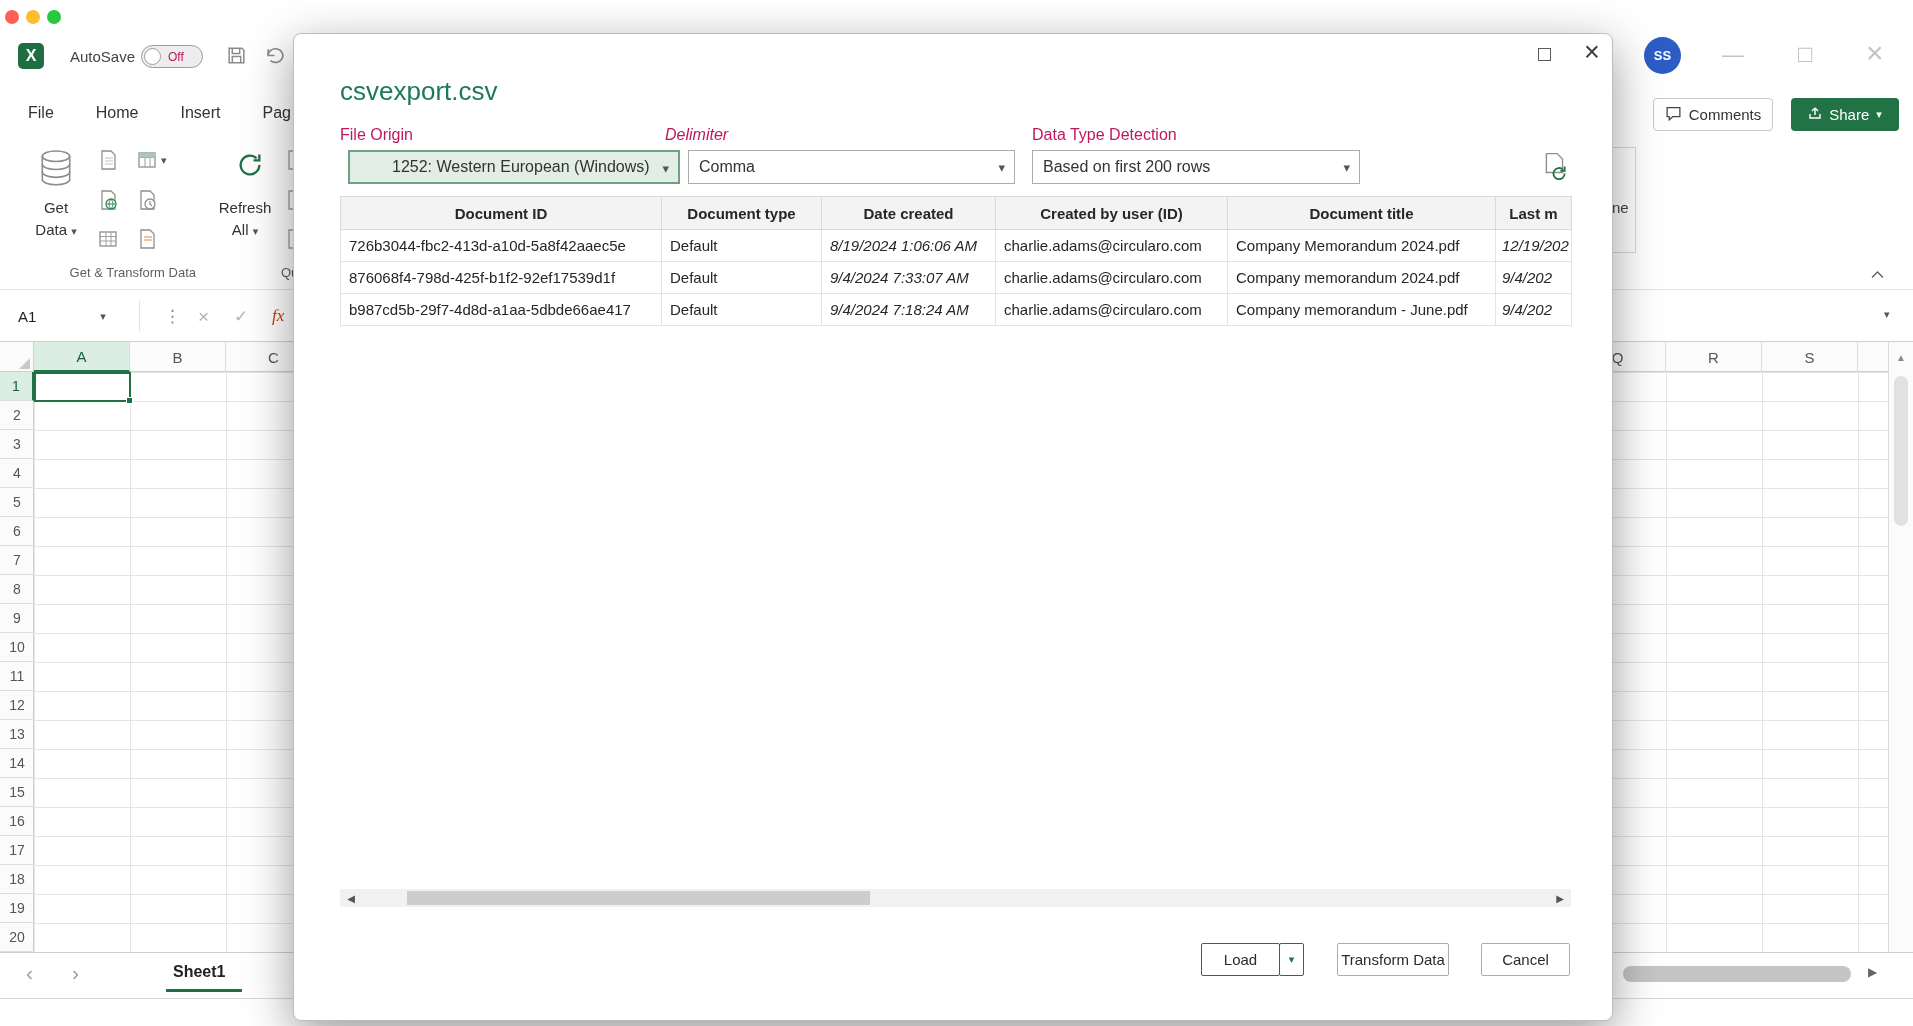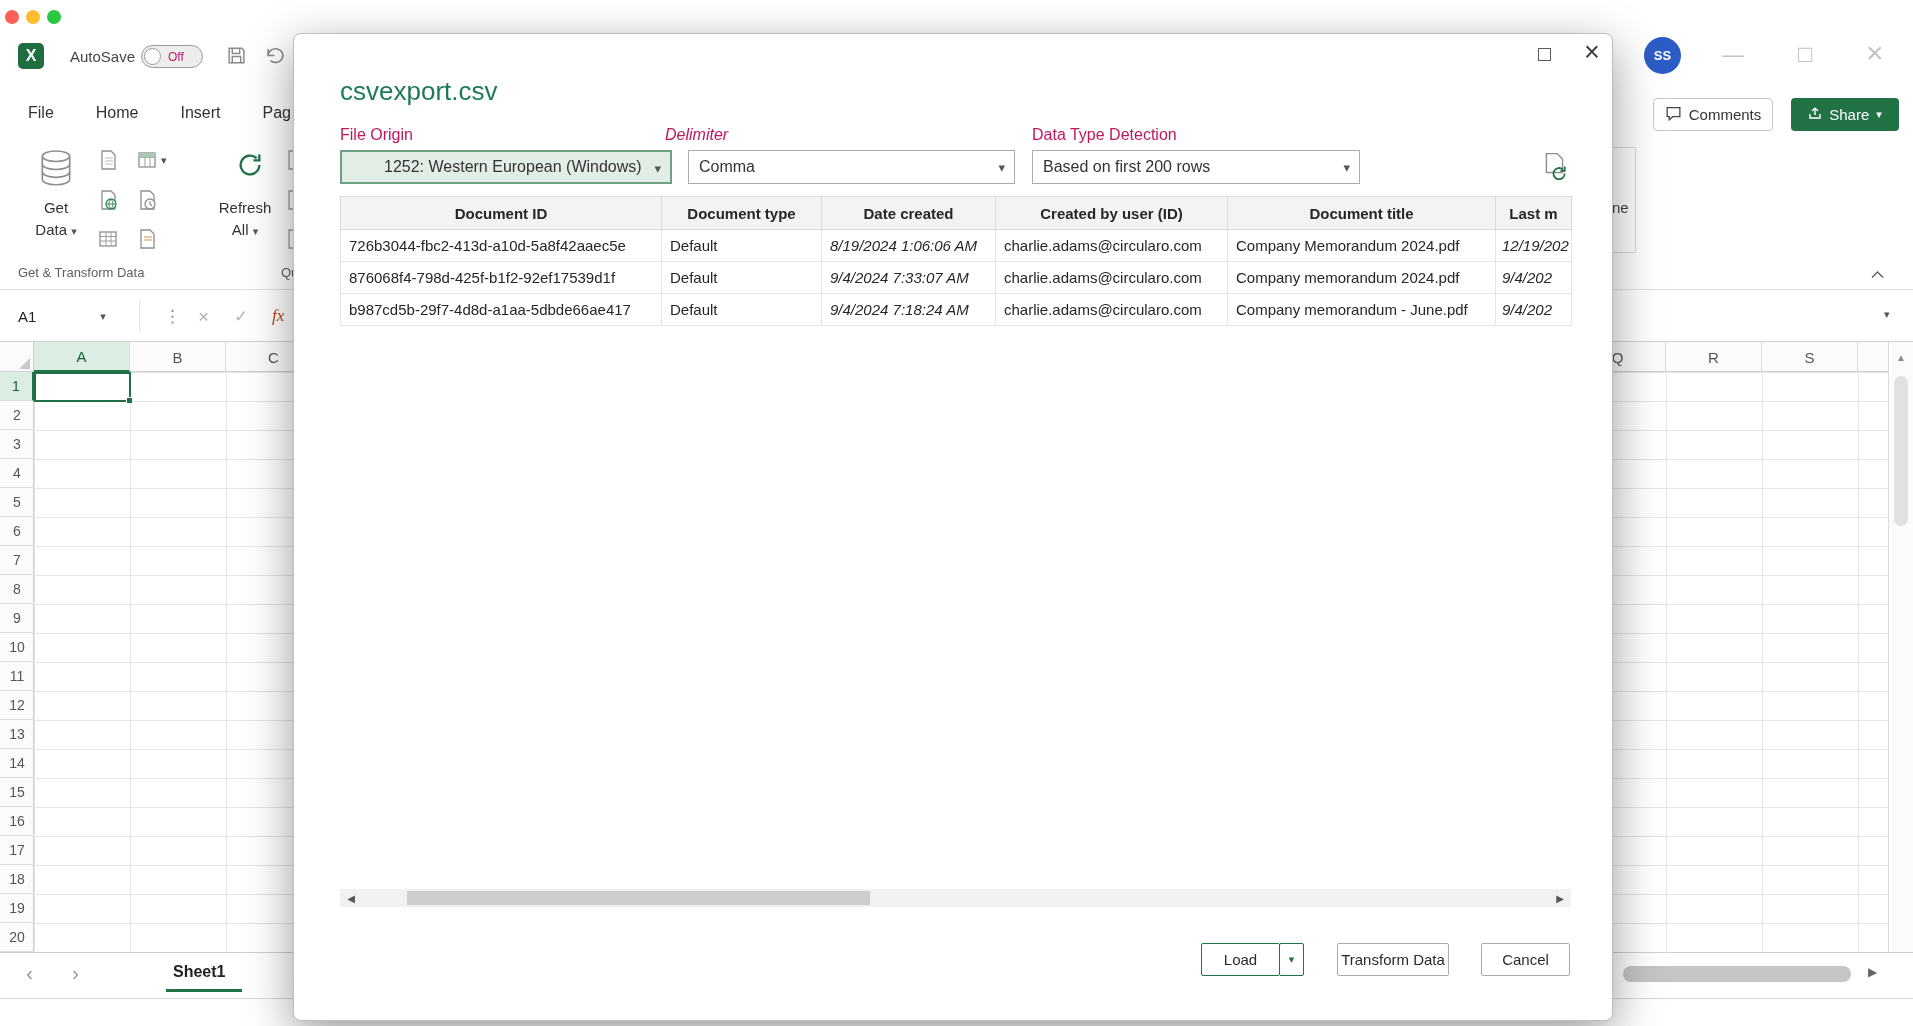--- a/index.html
+++ b/index.html
@@ -16,21 +16,21 @@
   .toggle .tlabel{font-size:12px;color:#be185d;margin-left:7px;}
   .winctl{position:absolute;color:#c3c3c3;}
   .avatar{position:absolute;left:1644px;top:37px;width:37px;height:37px;border-radius:50%;background:#2c5cc5;color:#fff;font-size:13px;font-weight:bold;display:flex;align-items:center;justify-content:center;}
   
   .ribtabs{position:absolute;left:28px;top:104px;display:flex;gap:42px;font-size:16px;color:#333;}
   .ribtab{cursor:default;}
   .btn-comments{position:absolute;left:1653px;top:98px;width:120px;height:33px;border:1px solid #c8c8c8;border-radius:4px;background:#fff;display:flex;align-items:center;justify-content:center;gap:7px;font-size:15px;color:#333;}
   .btn-share{position:absolute;left:1791px;top:98px;width:108px;height:33px;border-radius:4px;background:#217346;display:flex;align-items:center;justify-content:center;gap:7px;font-size:15px;color:#fff;}
   .ribbon{position:absolute;left:0;top:137px;width:1913px;height:153px;background:#fff;border-bottom:1px solid #e2e2e2;}
   .riblabel{font-size:15px;color:#333;text-align:center;}
-  .grouplabel{position:absolute;font-size:13px;color:#5f5f5f;text-align:left;}
+  .grouplabel{position:absolute;font-size:13px;color:#5f5f5f;text-align:right;}
   .chev{color:#555;font-size:11px;}
   
   .fbar{position:absolute;left:0;top:290px;width:1913px;height:52px;background:#fff;border-bottom:1px solid #d0d0d0;}
   .namebox{position:absolute;left:8px;top:10px;width:132px;height:32px;border-right:1px solid #e3e3e3;font-size:15px;color:#222;display:flex;align-items:center;}
   .fbicon{position:absolute;top:16px;font-size:17px;color:#b3b3b3;}
   
   .colheadbar{position:absolute;left:0;top:342px;width:1888px;height:30px;background:#fbfbfb;border-bottom:1px solid #cfcfcf;}
   .cornerbox{position:absolute;left:0;top:0;width:34px;height:30px;border-right:1px solid #cfcfcf;}
   .cornerbox::after{content:"";position:absolute;right:3px;bottom:3px;border-left:11px solid transparent;border-bottom:11px solid #c9c9c9;}
   .colset{position:absolute;top:0;height:30px;display:flex;}
@@ -281,21 +281,21 @@
       <span style="display:inline-block;width:13px;height:13px;border:1.5px solid #5a5a5a;"></span>
     </span>
     <span class="abs iconbtn" style="left:1284px;top:4px;width:28px;height:28px;font-size:27px;color:#3b3b3b;">×</span>
 
     <div class="dlg-title">csvexport.csv</div>
 
     <div class="dlg-field-label" style="left:46px;">File Origin</div>
     <div class="dlg-field-label" style="left:371px;font-style:italic;">Delimiter</div>
     <div class="dlg-field-label" style="left:738px;">Data Type Detection</div>
 
-    <div class="dropdown hl" style="left:46px;width:332px;padding-left:42px;">
+    <div class="dropdown hl" style="left:54px;width:332px;padding-left:42px;">
       <span>1252: Western European (Windows)</span>
       <span class="dd-chev">▾</span>
     </div>
     <div class="dropdown" style="left:394px;width:327px;">
       <span>Comma</span>
       <span class="dd-chev">▾</span>
     </div>
     <div class="dropdown" style="left:738px;width:328px;">
       <span>Based on first 200 rows</span>
       <span class="dd-chev">▾</span>

